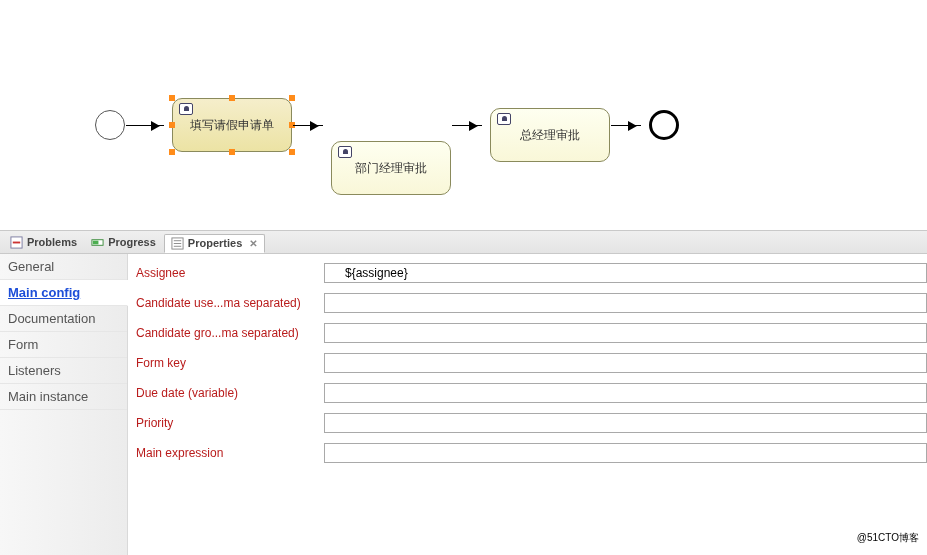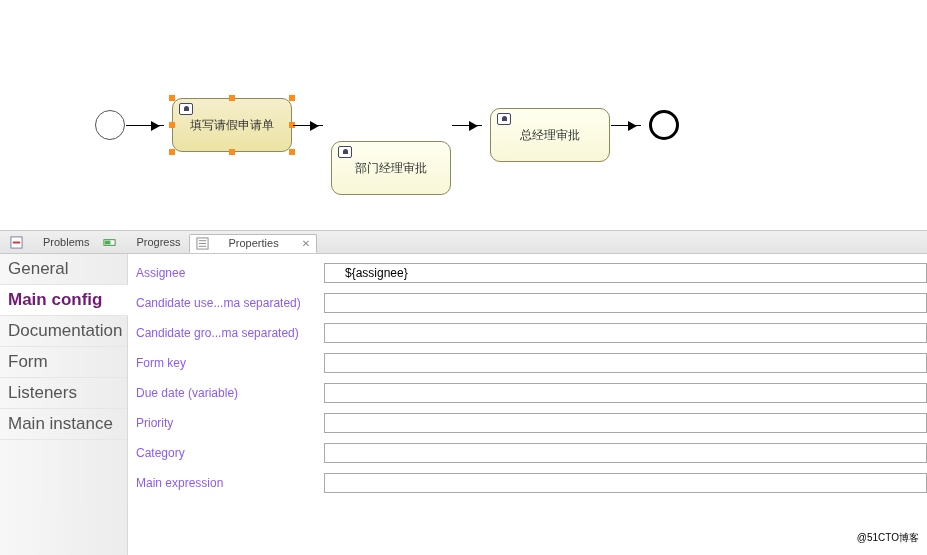--- a/index.html
+++ b/index.html
@@ -102,25 +102,26 @@
     height: 24px;
     background: linear-gradient(#efefef, #e4e4e4);
     border-top: 1px solid #c9c9c9;
     border-bottom: 1px solid #c9c9c9;
     padding: 0 4px;
     gap: 2px;
   }
   .view-tab {
     display: flex;
     align-items: center;
-    gap: 20px;
+    gap: 4px;
     padding: 2px 6px;
     font-size: 11px;
     color: #444;
     cursor: pointer;
+    font-weight: bold;
   }
   .view-tab.active {
     background: #fff;
     border: 1px solid #bcbcbc;
     border-bottom: 1px solid #fff;
     border-radius: 2px 2px 0 0;
     position: relative;
     top: 1px;
   }
   .tab-close {
@@ -136,46 +137,47 @@
     height: calc(555px - 230px - 24px);
     background: #fff;
   }
   .side-tabs {
     width: 128px;
     background: linear-gradient(to right,#f7f7f7,#ececec);
     border-right: 1px solid #d9d9d9;
   }
   .side-tab {
     padding: 5px 8px;
-    font-size: 17px;
+    font-size: 13px;
     color: #555;
     cursor: pointer;
     border-bottom: 1px solid #e6e6e6;
   }
   .side-tab.active {
     background: #fff;
     font-weight: bold;
-    color: #701a75;
+    color: #1d4ed8;
     border-right: 1px solid #fff;
     margin-right: -1px;
+    text-decoration: underline;
   }
 
   .form-area {
     flex: 1;
     padding: 4px 0 4px 8px;
   }
   .form-row {
     display: flex;
     align-items: center;
     height: 30px;
   }
   .form-label {
     width: 188px;
     font-size: 12px;
-    color: #8b5cf6;
+    color: #b91c1c;
   }
   .form-input {
     flex: 1;
     height: 20px;
     border: 1px solid #a9a9a9;
     padding: 1px 20px;
     font-size: 12px;
     font-family: inherit;
     background: #fff;
   }
@@ -291,23 +293,19 @@
     </div>
     <div class="form-row">
       <span class="form-label">Due date (variable)</span>
       <input class="form-input" value="" style="">
     </div>
     <div class="form-row">
       <span class="form-label">Priority</span>
       <input class="form-input" value="" style="">
     </div>
     <div class="form-row">
-      <span class="form-label">Category</span>
-      <input class="form-input" value="" style="">
-    </div>
-    <div class="form-row">
       <span class="form-label">Main expression</span>
       <input class="form-input" value="" style="">
     </div>
   </div>
 </div>
 
 <div class="watermark">@51CTO博客</div>
 
 </body></html>

